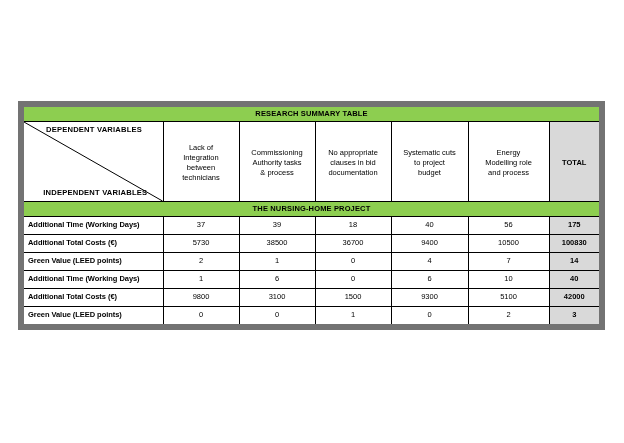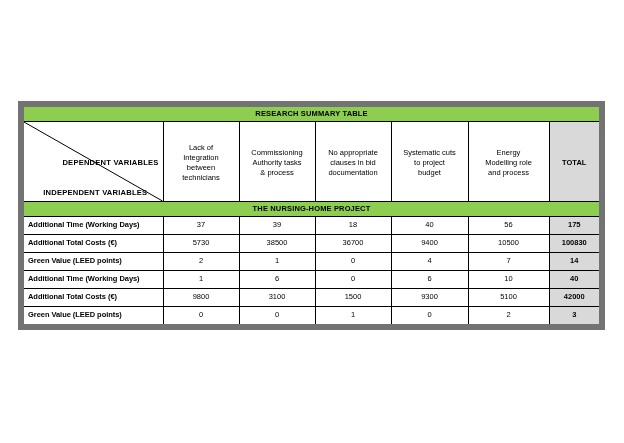--- a/index.html
+++ b/index.html
@@ -81,27 +81,26 @@
     inset: 0;
     width: 100%;
     height: 100%;
     display: block;
   }
   .diag-top {
     position: absolute;
     top: 3px;
     left: 0;
     right: 4px;
-    text-align: right;
+    text-align: left;
     font-size: 7.6px;
     font-weight: bold;
     letter-spacing: 0.2px;
     padding-left: 22px;
     box-sizing: border-box;
-    margin-top: 33px;
   }
   .diag-bottom {
     position: absolute;
     bottom: 3px;
     left: 4px;
     right: 0;
     text-align: center;
     font-size: 7.6px;
     font-weight: bold;
     letter-spacing: 0.2px;

